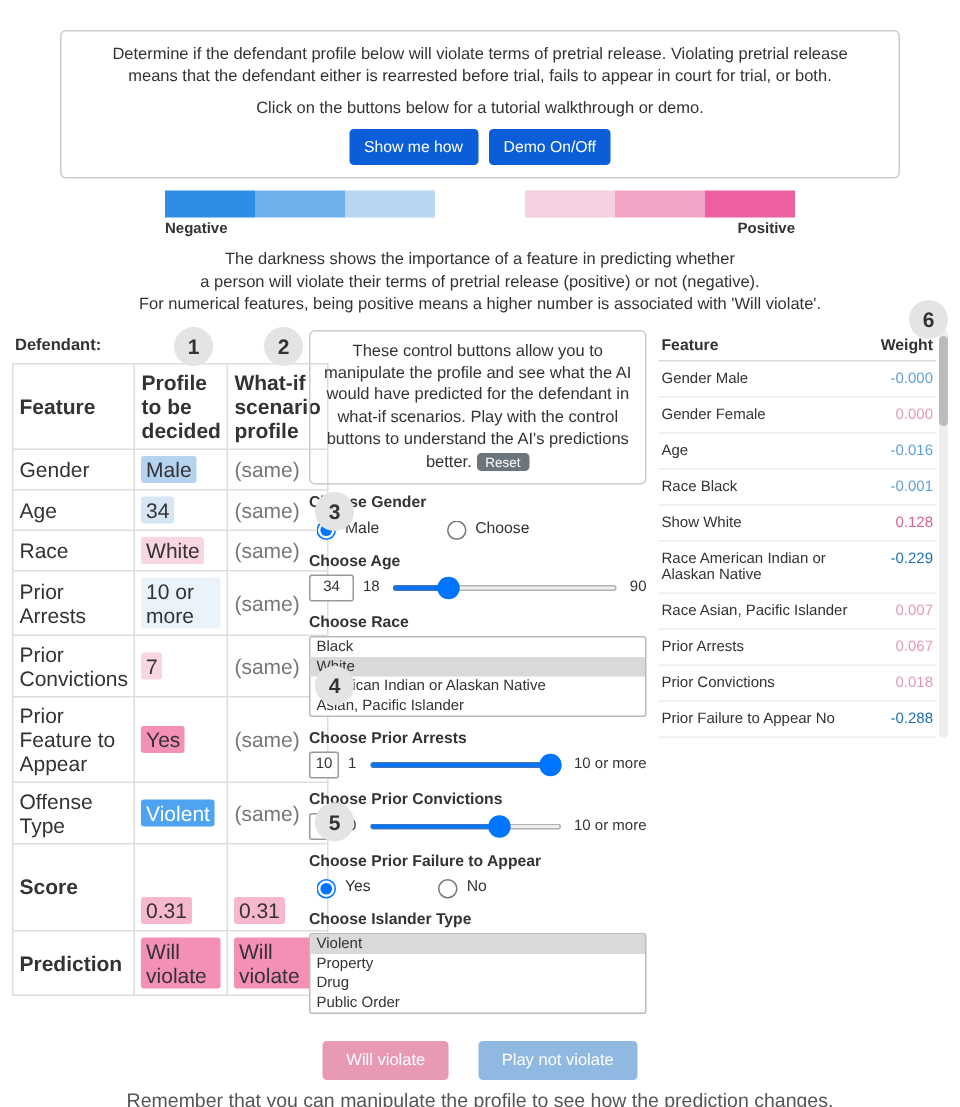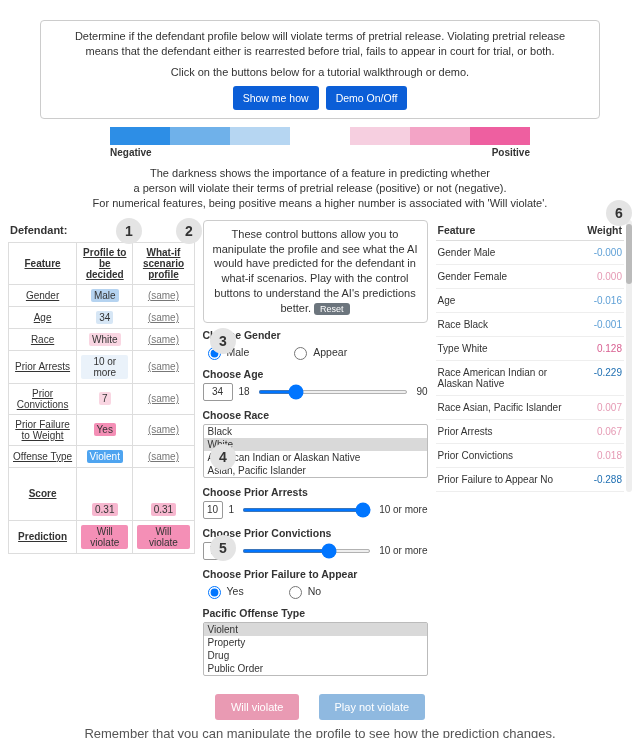--- a/index.html
+++ b/index.html
@@ -47,23 +47,22 @@
   .legend-caption { text-align:center; margin:4px auto 8px; width: 560px; line-height:1.4; }
 
   .main { display:flex; gap:8px; align-items:flex-start; position:relative; }
   .col-left { width: 190px; }
   .col-mid  { width: 225px; }
   .col-right{ width: 200px; }
 
   .defendant-title { font-weight:bold; margin:4px 0 6px 2px; }
   table.profile { border-collapse: collapse; width:100%; }
   table.profile th, table.profile td {
-    border: 1px solid #ddd; padding: 4px 4px; text-align:center; vertical-align:middle;
-    font-size: 10px;
-    text-decoration: underline;
+    border: 1px solid #ddd; padding: 4px 4px; text-align:left; vertical-align:middle;
+    font-size: 14px;
   }
   table.profile th { font-weight:bold; background:#fff; }
   .hl-blue1  { background:#b5d3f0; padding:1px 3px; border-radius:2px; display:inline-block; }
   .hl-blue2  { background:#d6e6f5; padding:1px 3px; border-radius:2px; display:inline-block; }
   .hl-blue3  { background:#eaf2fa; padding:1px 3px; border-radius:2px; display:inline-block; }
   .hl-pink1  { background:#f9d6e2; padding:1px 3px; border-radius:2px; display:inline-block; }
   .hl-pink2  { background:#f7b7cf; padding:1px 3px; border-radius:2px; display:inline-block;margin-top:31px; }
   .hl-pink3  { background:#f48fb6; padding:1px 3px; border-radius:2px; display:inline-block; }
   .hl-strongblue { background:#4ea4f0; color:#fff; padding:1px 3px; border-radius:2px; display:inline-block;}
   .same { color:#777; }
@@ -190,21 +189,21 @@
         <td>Prior Arrests</td>
         <td><span class="hl-blue3">10 or more</span></td>
         <td class="same">(same)</td>
       </tr>
       <tr>
         <td>Prior Convictions</td>
         <td><span class="hl-pink1">7</span></td>
         <td class="same">(same)</td>
       </tr>
       <tr>
-        <td>Prior Failure to Weight</td>
+        <td>Prior Feature to Appear</td>
         <td><span class="hl-pink3">Yes</span></td>
         <td class="same">(same)</td>
       </tr>
       <tr>
         <td>Offense Type</td>
         <td><span class="hl-strongblue">Violent</span></td>
         <td class="same">(same)</td>
       </tr>
       <tr>
         <td><b>Score</b></td>
@@ -228,21 +227,21 @@
 
     <div class="control-group">
       <span class="control-label">Choose Gender</span>
       <div class="radio-row">
         <span class="rWrap">
             <input type="radio" checked="" style="">
             <span>Male</span>
           </span>
         <span class="rWrap">
             <input type="radio" style="">
-            <span>Appear</span>
+            <span>Choose</span>
           </span>
       </div>
     </div>
 
     <div class="control-group">
       <span class="control-label">Choose Age</span>
       <div class="slider-row">
         <span class="num-box">34</span>
         <span class="range-end">18</span>
         <input type="range" min="18" max="90" value="34" style="">
@@ -288,21 +287,21 @@
             <span>Yes</span>
           </span>
         <span class="rWrap">
             <input type="radio" style="">
             <span>No</span>
           </span>
       </div>
     </div>
 
     <div class="control-group">
-      <span class="control-label">Pacific Offense Type</span>
+      <span class="control-label">Choose Islander Type</span>
       <div class="listbox">
         <div class="sel">Violent</div>
         <div>Property</div>
         <div>Drug</div>
         <div>Public Order</div>
       </div>
     </div>
   </div>
 
   <div class="col-right right-wrap">
@@ -321,21 +320,21 @@
         </div>
         <div class="wrow">
           <span class="c1">Age</span>
           <span class="c2 w-neg">-0.016</span>
         </div>
         <div class="wrow">
           <span class="c1">Race Black</span>
           <span class="c2 w-neg">-0.001</span>
         </div>
         <div class="wrow">
-          <span class="c1">Type White</span>
+          <span class="c1">Show White</span>
           <span class="c2 w-pos-strong">0.128</span>
         </div>
         <div class="wrow">
           <span class="c1">Race American Indian or Alaskan Native</span>
           <span class="c2 w-neg-strong">-0.229</span>
         </div>
         <div class="wrow">
           <span class="c1">Race Asian, Pacific Islander</span>
           <span class="c2 w-pos">0.007</span>
         </div>

